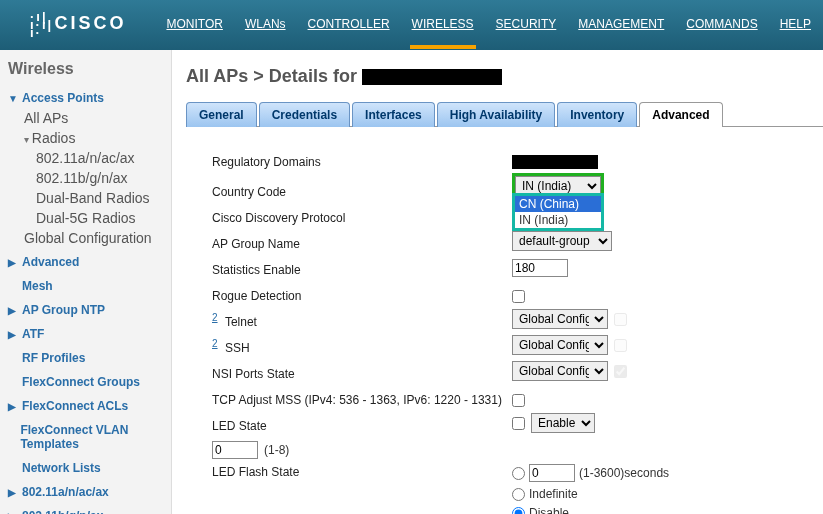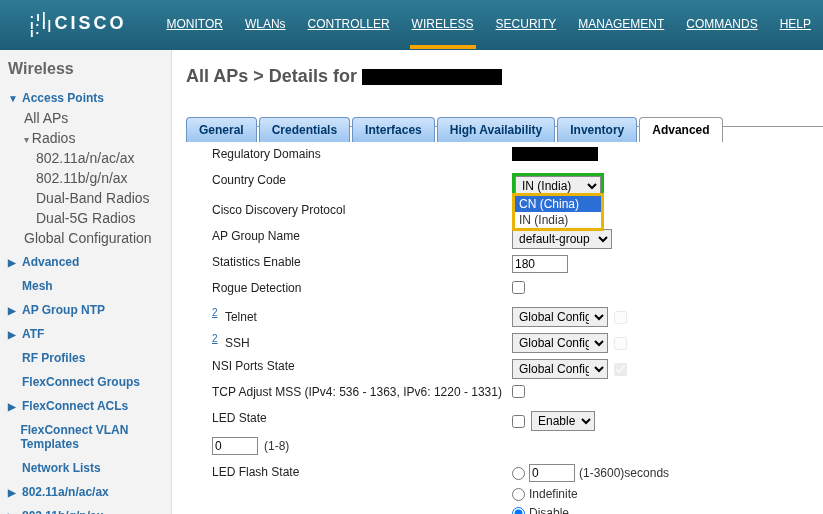--- a/index.html
+++ b/index.html
@@ -21,31 +21,31 @@
   .sb-head.open .caret::before { content:"▼"; }
   .sb-head.closed .caret::before { content:"▶"; }
   .sb-sub { padding-left: 16px; }
   .sb-sub a, .sb-leaf { display:block; color:#555; text-decoration:none; font-size:14px; padding:2px 0; cursor:pointer;}
   .sb-sub .sb-sub { padding-left: 12px; }
   .sb-bullet::before { content:"▾ "; color:#777; font-size:10px;}
   .main { flex:1; padding: 10px 0 0 10px; }
   .page-title { font-size: 18px; color:#555; margin: 6px 0 14px 4px; font-weight:bold;}
   .page-title .blackbox { display:inline-block; width:140px; height:16px; background:#000; vertical-align:middle; }
   .tabs { display:flex; border-bottom:1px solid #999; margin-left:4px;}
-  .tab { background: linear-gradient(#cfe4fb,#9cc5f0); border:1px solid #6a94c4; border-bottom:none; border-radius:4px 4px 0 0; padding:5px 12px; margin-right:2px; color:#00386b; font-weight:bold; font-size:12px; cursor:pointer; position:relative; top:16px;}
+  .tab { background: linear-gradient(#cfe4fb,#9cc5f0); border:1px solid #6a94c4; border-bottom:none; border-radius:4px 4px 0 0; padding:5px 12px; margin-right:2px; color:#00386b; font-weight:bold; font-size:12px; cursor:pointer; position:relative; top:1px;}
   .tab.active { background:#fff; color:#000; border-color:#999; z-index:2;}
   .form { padding: 18px 10px 10px 30px; }
-  .row { display:flex; align-items:flex-start; min-height:26px; padding:2px 0;}
+  .row { display:flex; align-items:flex-end; min-height:26px; padding:2px 0;}
   .lbl { width: 300px; color:#222; font-size:12px;}
   .ctl { display:flex; align-items:center; gap:6px; position:relative;}
   .ctl select, .ctl input[type=text] { font-size:12px; padding:1px 2px; border:1px solid #888;}
   .ctl input[type=text].num { width:46px;}
   .blackbox2 { display:inline-block; width:86px; height:14px; background:#000;}
   .note2 { color:#2a6ea8; vertical-align: super; font-size:10px; text-decoration:underline; margin-right:4px; cursor:pointer;}
-  .dropdown-overlay { position:absolute; top:20px; left:0; border:3px solid #eab308; background:#fff; z-index:5; font-size:12px; width:92px;}
+  .dropdown-overlay { position:absolute; top:20px; left:0; border:3px solid #14b8a6; background:#fff; z-index:5; font-size:12px; width:92px;}
   .dropdown-overlay .opt { padding:1px 4px; cursor:pointer;}
   .dropdown-overlay .opt.sel { background:#2a6ed6; color:#fff;}
   .country-wrap { border:3px solid #20b020; padding:0; display:inline-block;}
   .chk-disabled { opacity:.45;}
   .hint { color:#333; font-size:12px;}
   .radio-row { display:flex; align-items:center; gap:4px; padding:1px 0;}
 </style>
 </head>
 <body>
 

